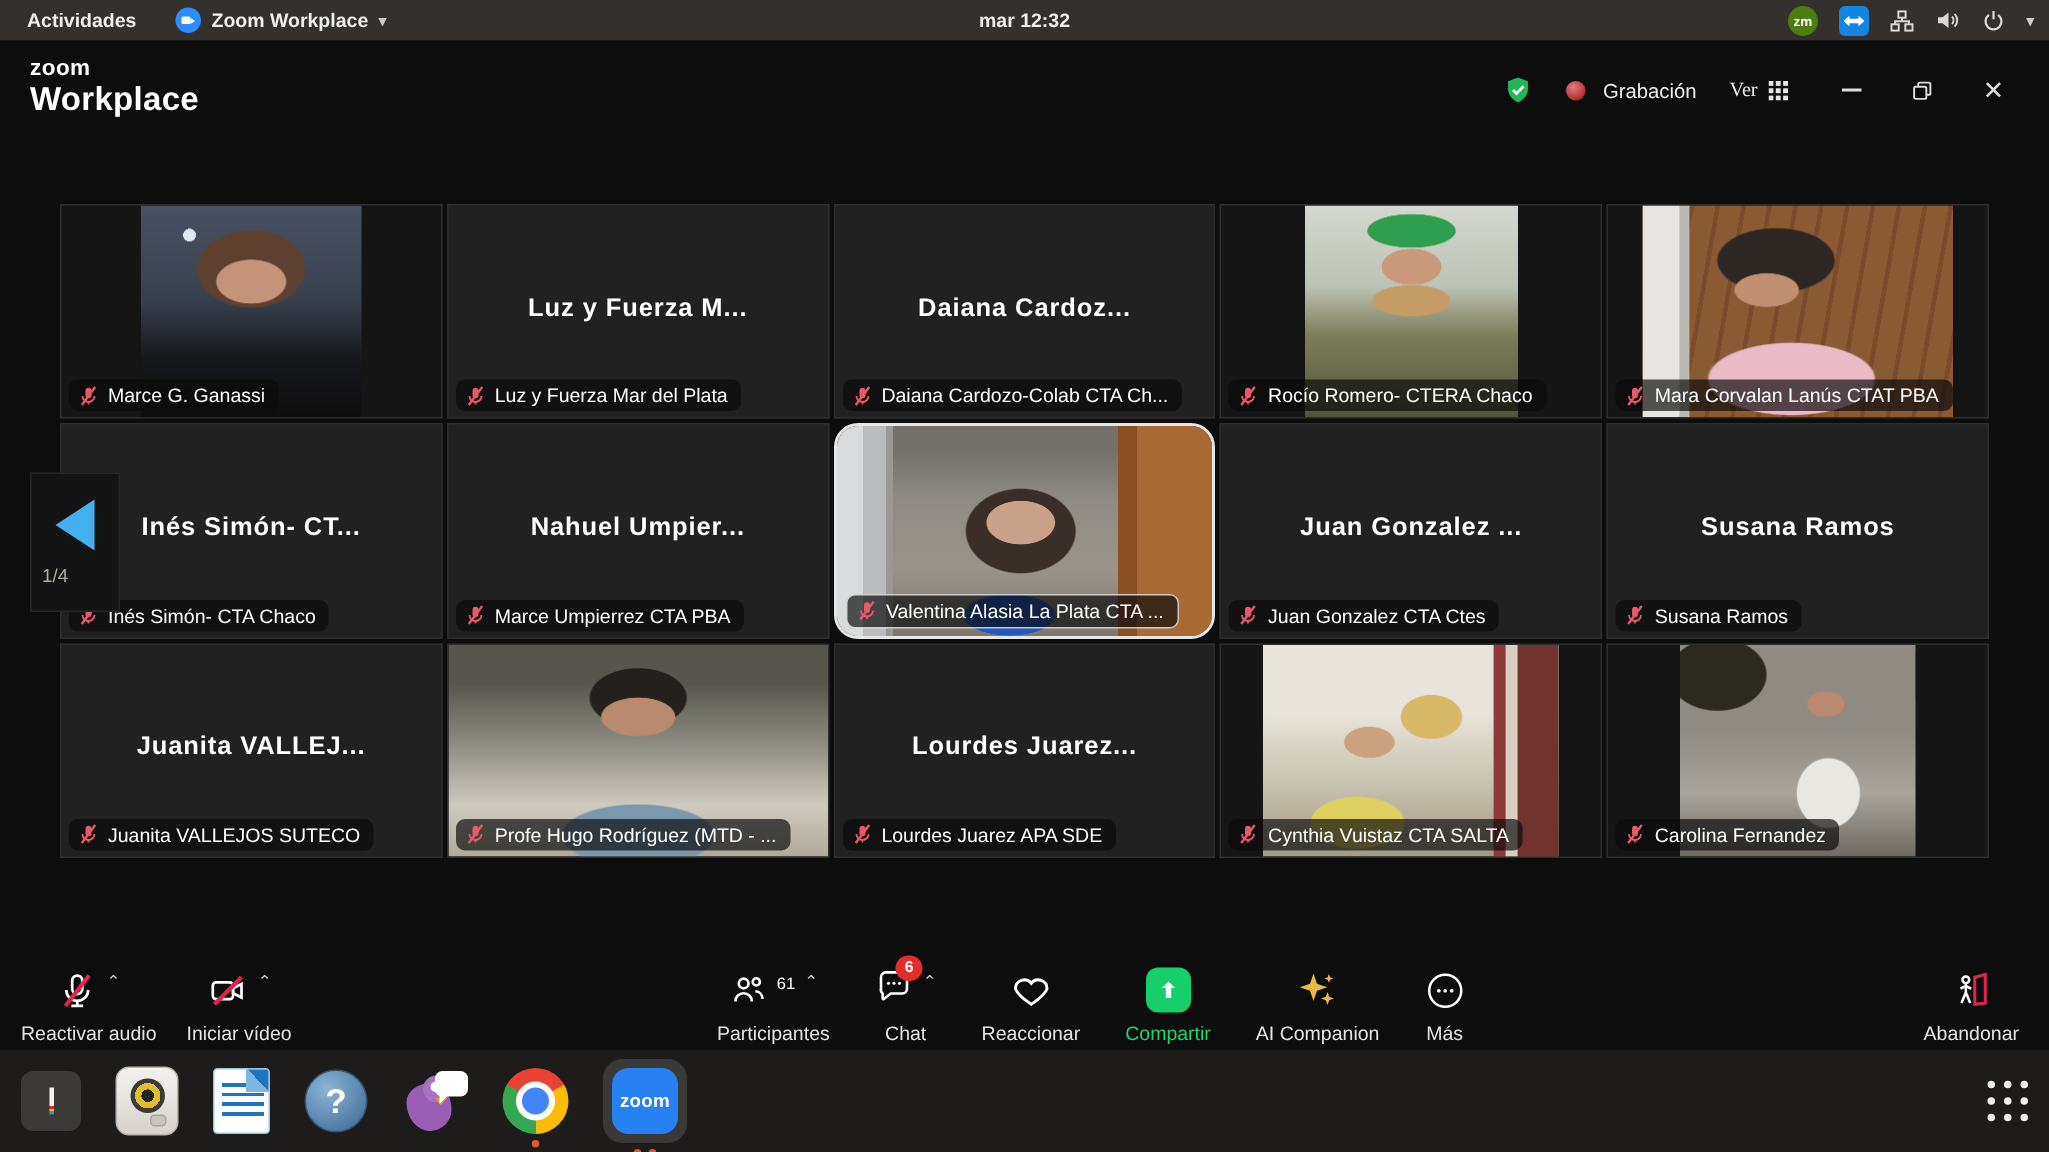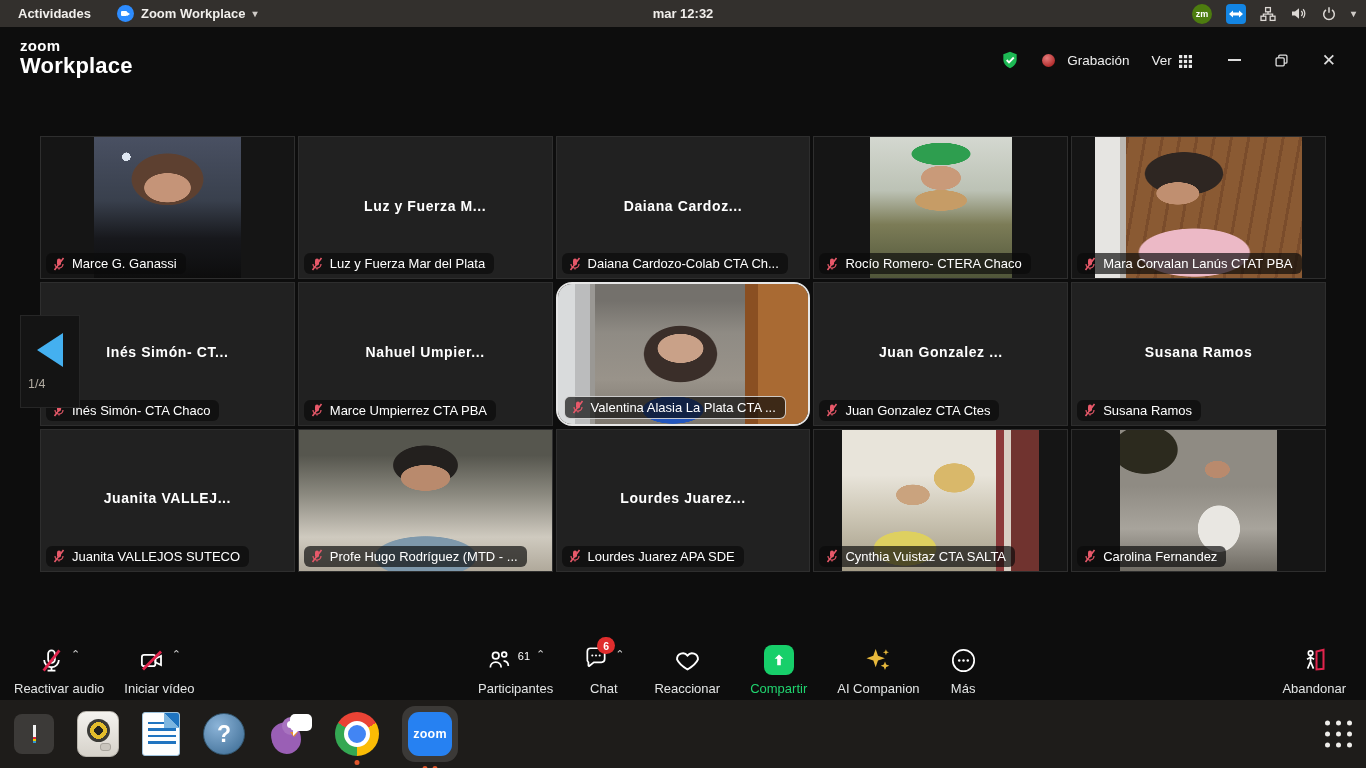--- a/index.html
+++ b/index.html
@@ -31,33 +31,33 @@
   
   .zwin { position:absolute; top:27px; left:0; width:1366px; height:673px; background:#0d0d0d; }
   .zlogo { position:absolute; left:20px; top:11px; color:#fff; line-height:1.05; }
   .zlogo .l1 { font-size:15px; font-weight:bold; letter-spacing:.3px; }
   .zlogo .l2 { font-size:22px; font-weight:bold; letter-spacing:.2px; }
   .win-right { position:absolute; right:30px; top:22px; display:flex; align-items:center;
     gap:22px; color:#eee; font-size:13.5px; }
   .rec-group { display:flex; align-items:center; gap:12px; }
   .rec-dot { width:13px; height:13px; border-radius:50%;
     background:radial-gradient(circle at 38% 32%, #e57b7b, #b02a2a 75%); }
-  .ver-group { display:flex; align-items:flex-end; gap:7px; }
+  .ver-group { display:flex; align-items:center; gap:7px;font-family:Liberation Serif, serif; }
   .winctl { display:flex; align-items:center; gap:34px; margin-left:14px; }
   .min-glyph { width:13px; height:2px; background:#ddd; display:inline-block; }
   .close-glyph { font-size:17px; color:#ddd; line-height:1; }
 
   
   .grid { position:absolute; left:40px; top:109px; width:1286px; height:436px;
     display:grid; grid-template-columns:repeat(5,1fr); grid-template-rows:repeat(3,1fr); gap:3px; }
   .tile { position:relative; background:#212121; border:1px solid #2e2e2e; overflow:hidden; }
   .tile.photo-tile { background:#151515; }
   .tile.active { border:2px solid #e6e6e6; border-radius:16px; }
   .center-name { position:absolute; width:100%; top:50%; transform:translateY(-62%);
-    text-align:center; color:#fff; font-size:14px; font-weight:bold; letter-spacing:.6px; }
+    text-align:center; color:#fff; font-size:17px; font-weight:bold; letter-spacing:.6px; }
   .name-pill { position:absolute; left:5px; bottom:4px; display:flex; align-items:center; gap:6px;
     background:rgba(10,10,10,.68); border-radius:6px; padding:3px 9px 3px 6px;
     color:#fff; font-size:13px; white-space:nowrap; max-width:96%; }
   .active .name-pill { border:1px solid rgba(255,255,255,.75); bottom:5px; left:6px; }
   .shot { position:absolute; top:0; bottom:0; }
   .fill { left:0; right:0; }
 
   
   .p-marce { left:21%; right:21%;
     background:

